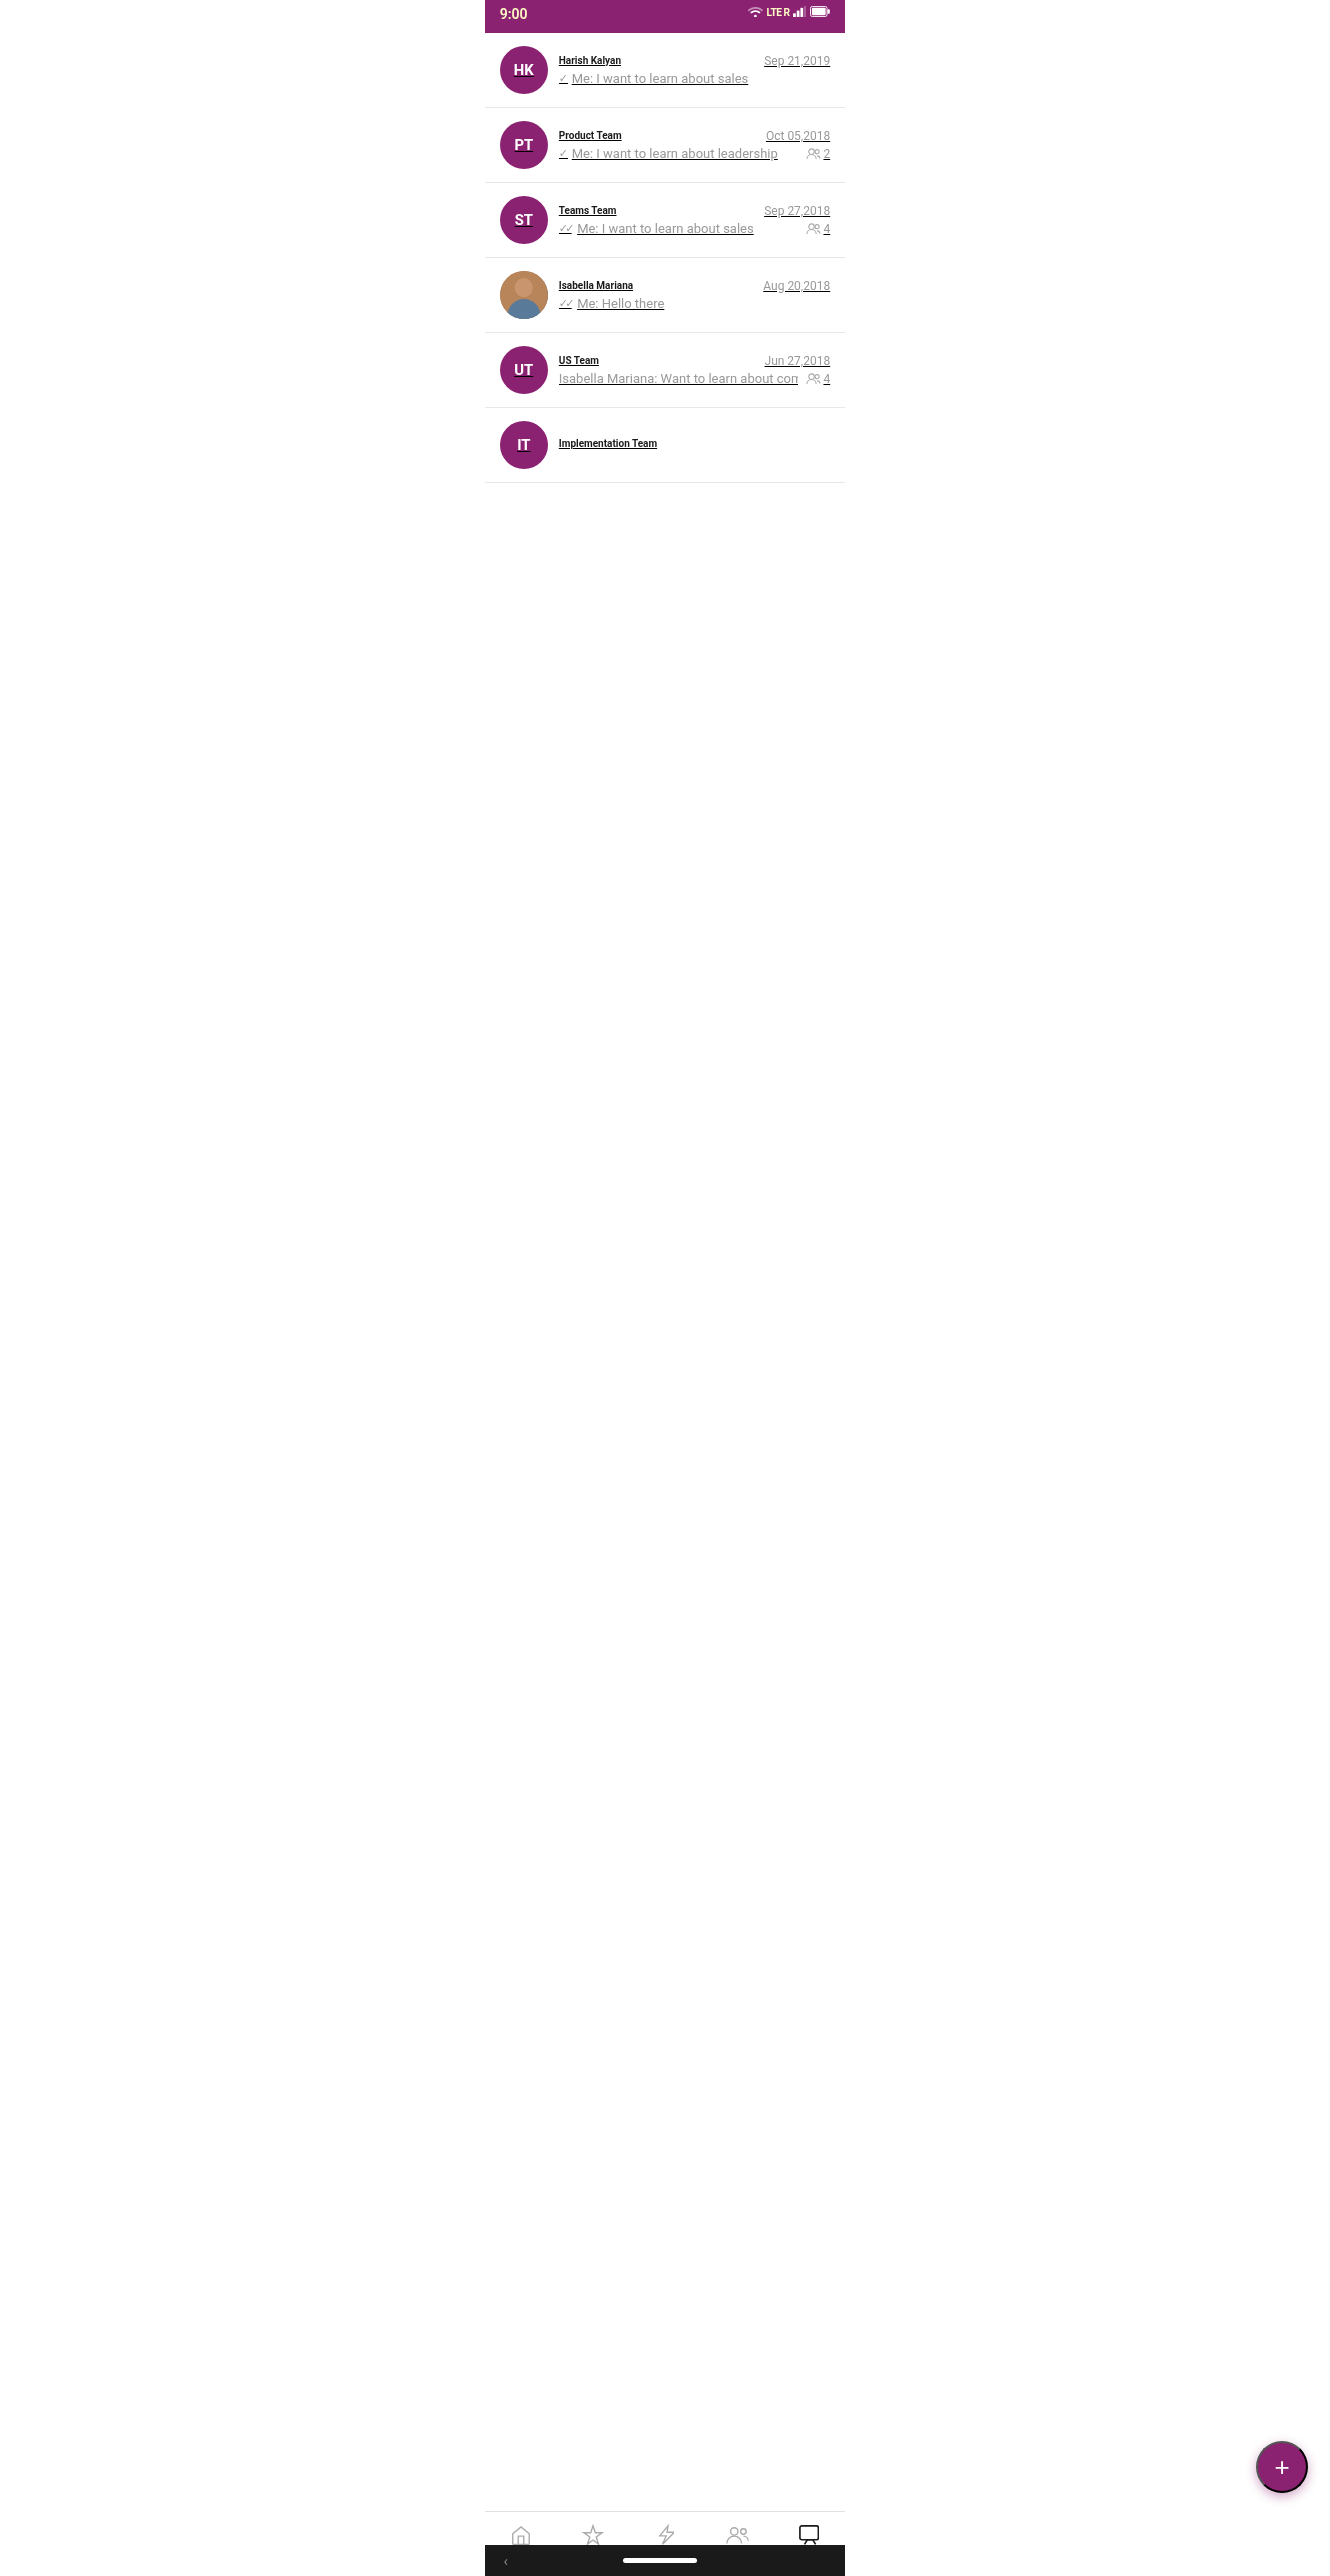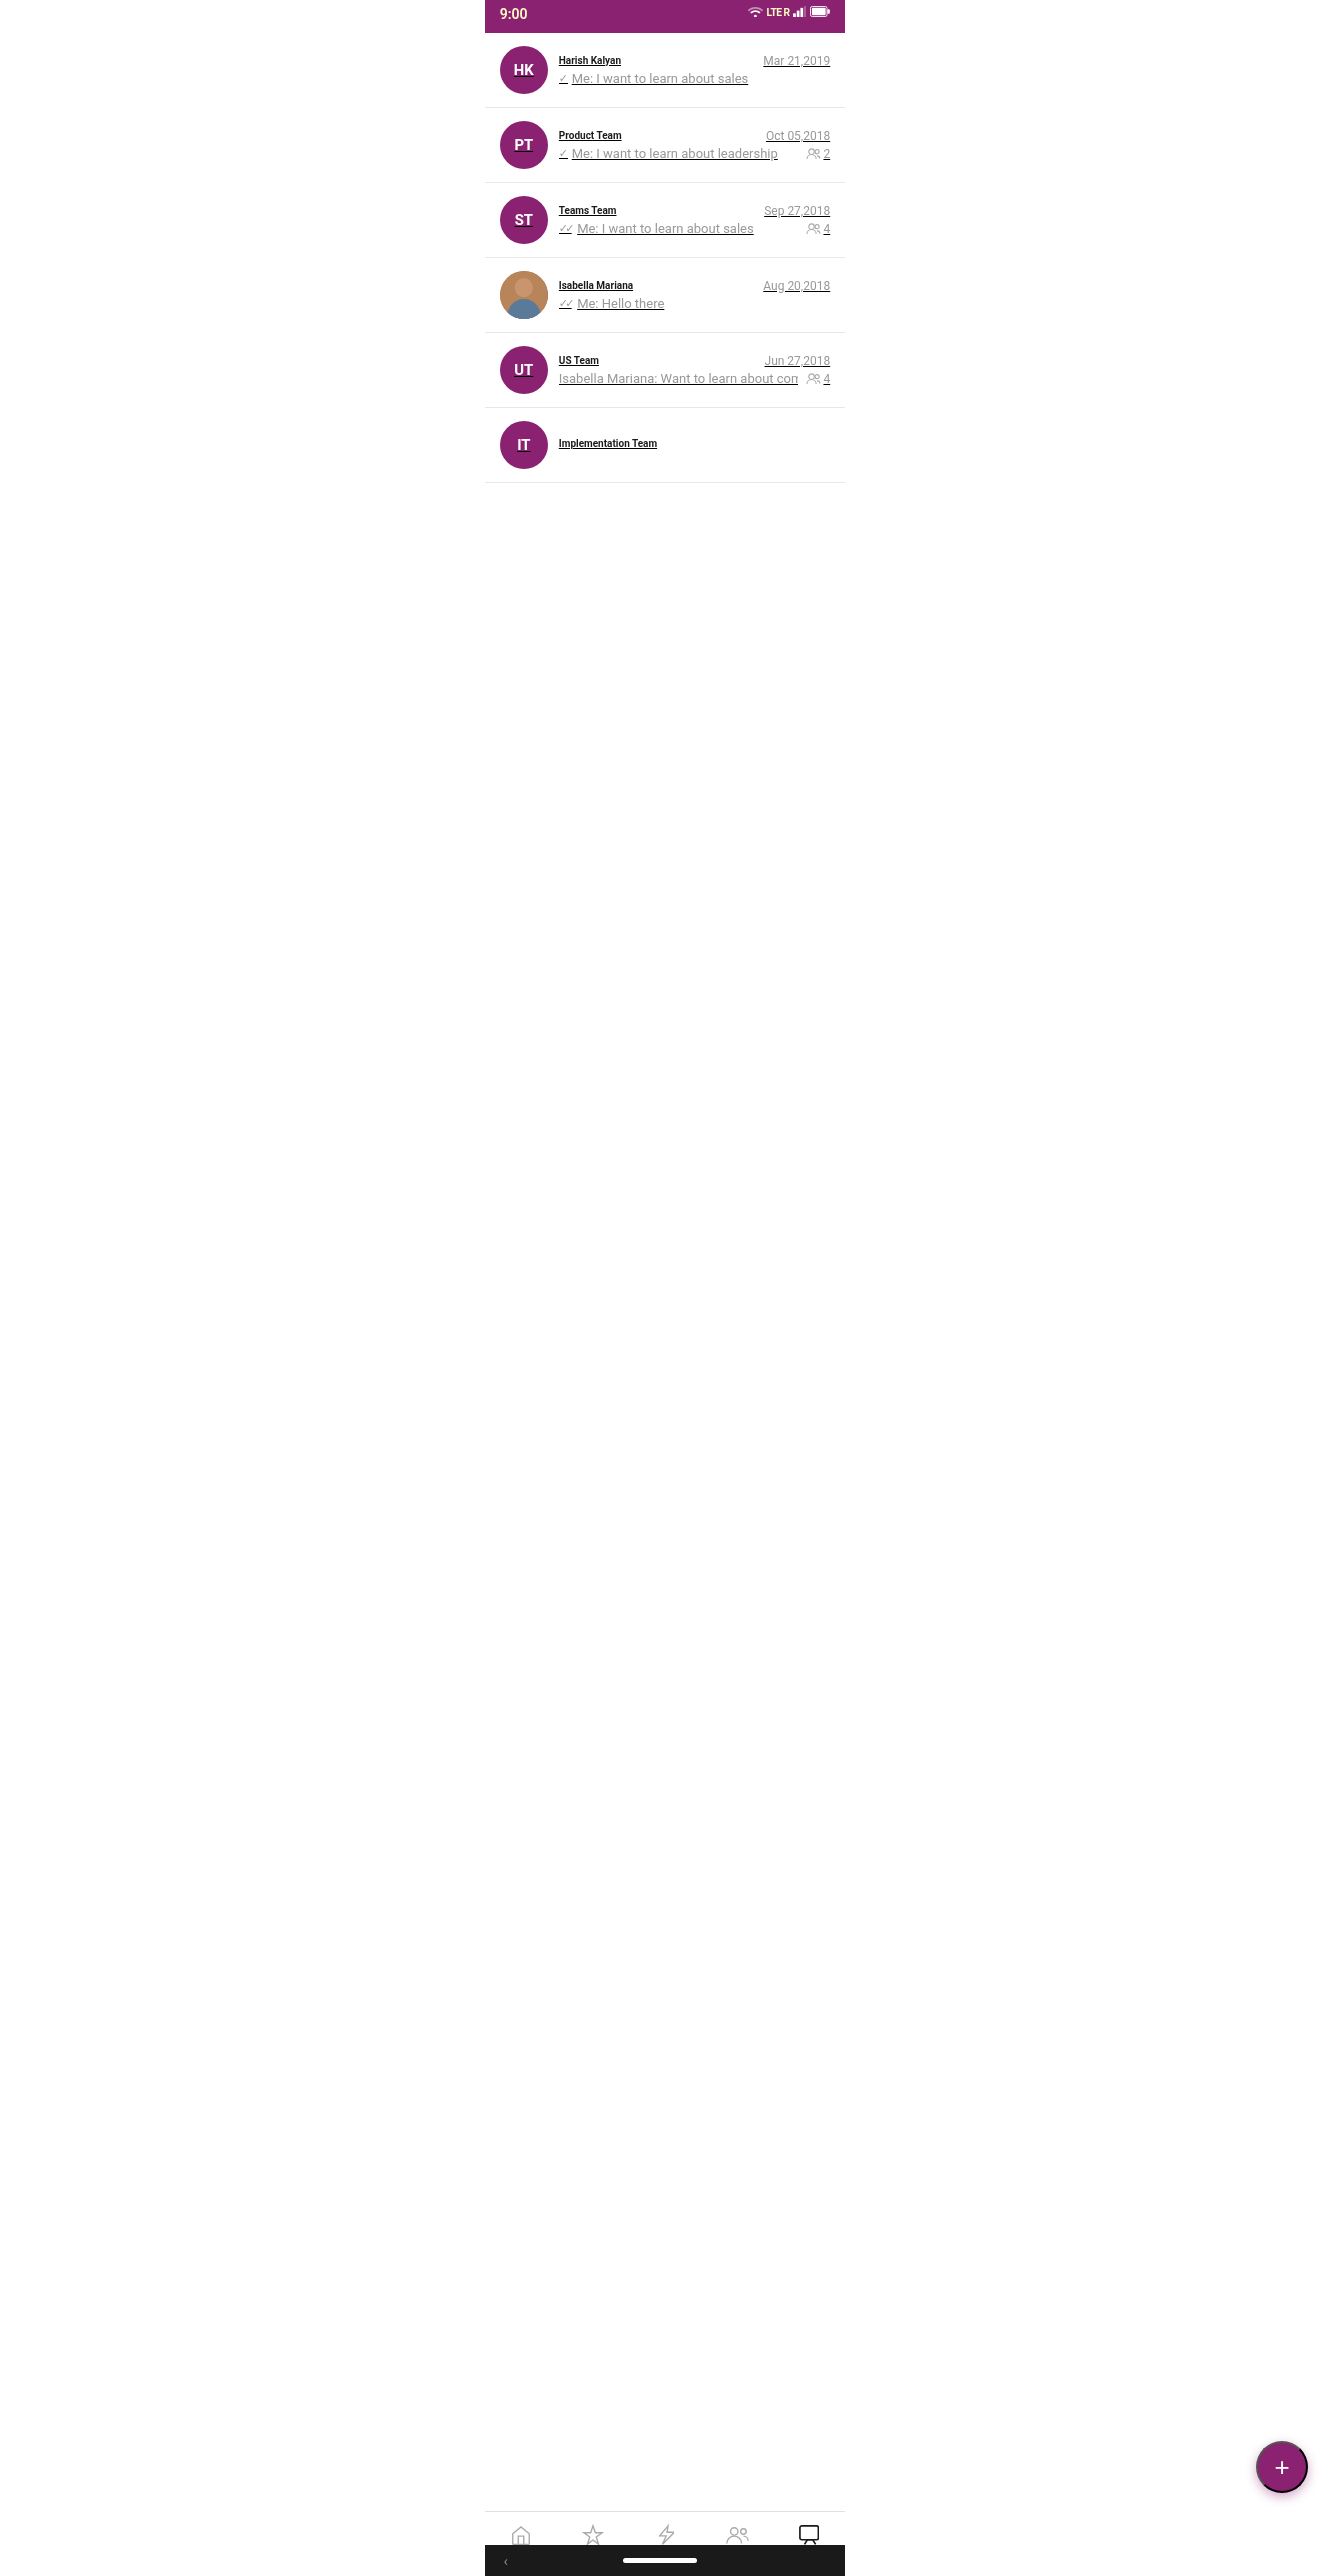--- a/index.html
+++ b/index.html
@@ -331,21 +331,21 @@
     </div>
   </div>
 
 
   <div class="chat-list" id="chat-list-container">
   <div class="chat-item">
       <div class="avatar">HK</div>
       <div class="chat-content">
         <div class="chat-top">
           <span class="chat-name">Harish Kalyan</span>
-          <span class="chat-date">Mar 21,2019</span>
+          <span class="chat-date">Sep 21,2019</span>
         </div>
         <div class="chat-bottom">
         <div class="chat-preview">
           <span class="check-icon">✓</span>
           <span>Me: I want to learn about sales</span>
         </div>
 
       </div>
       </div>
     </div>

